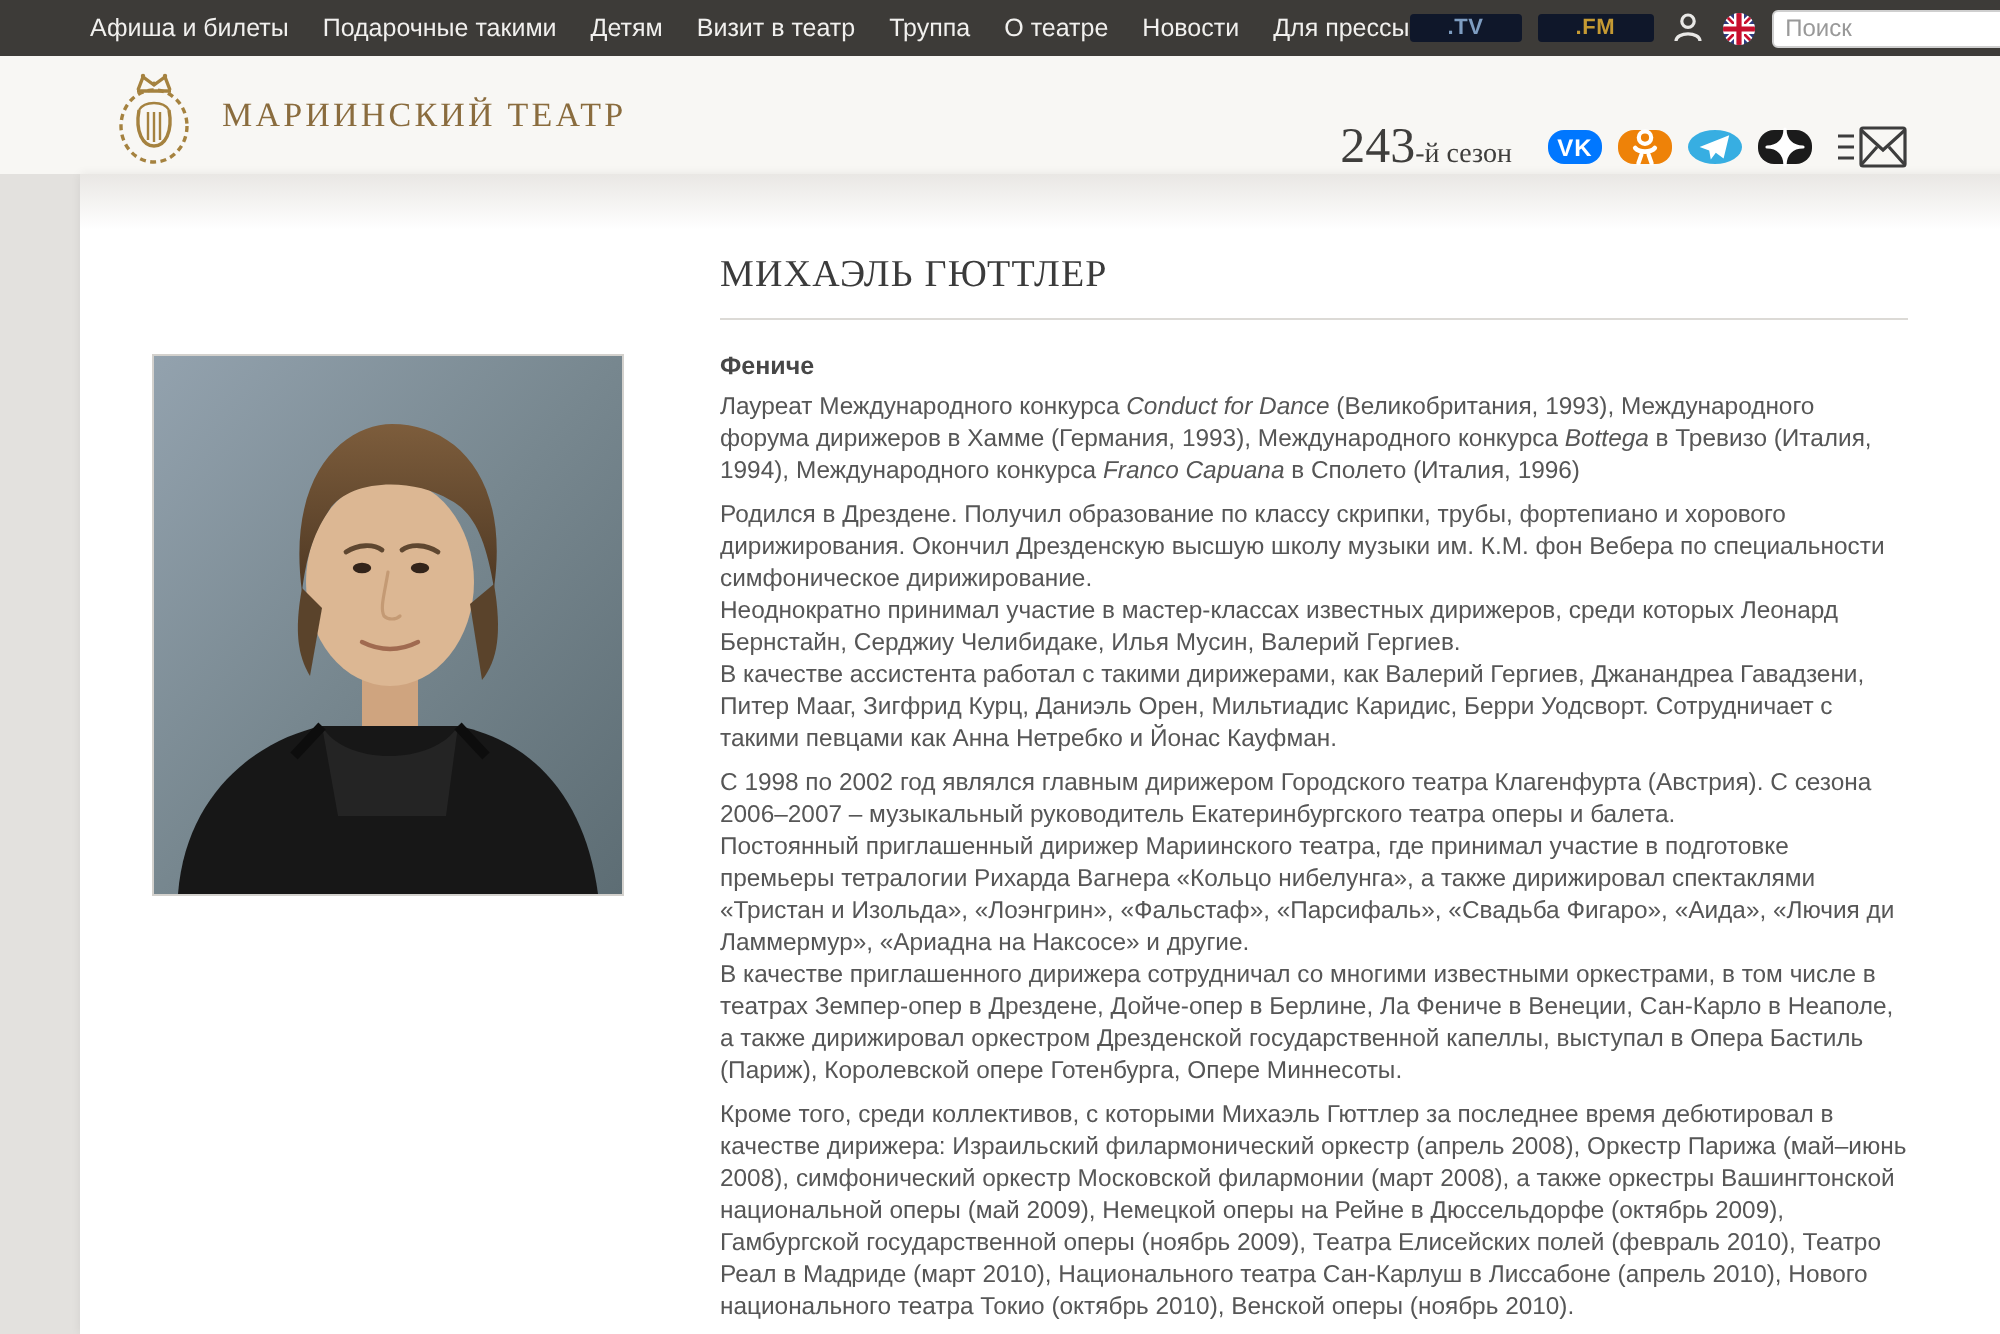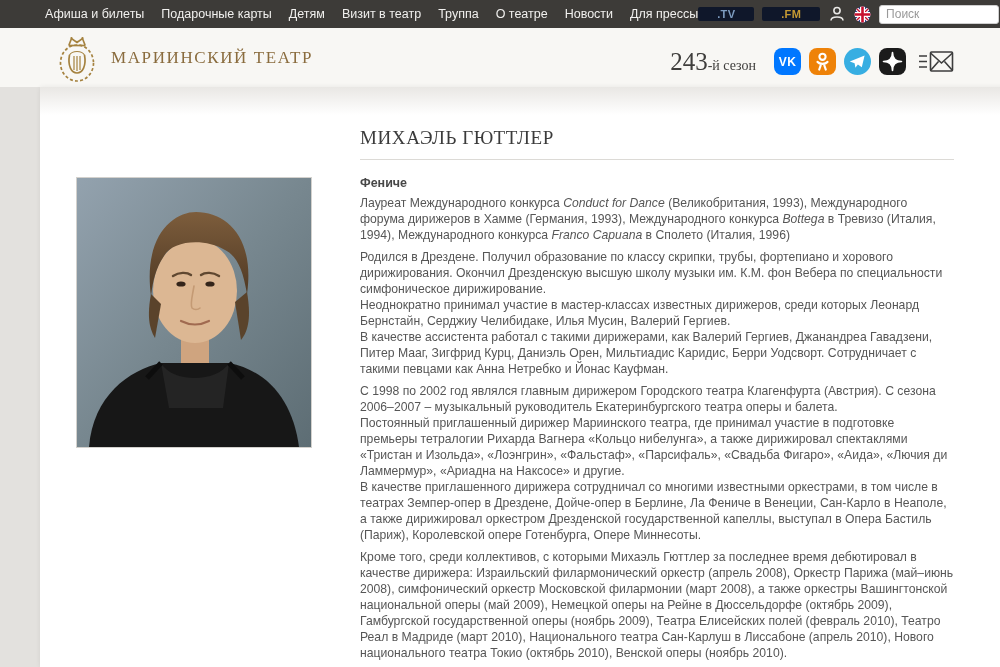--- a/index.html
+++ b/index.html
@@ -32,26 +32,26 @@
   
   .header {
     height:59px; background:#f8f7f4; position:relative;
     display:flex; align-items:center;
   }
   .brand { display:flex; align-items:center; gap:11px; margin-left:54px; cursor:pointer; }
   .brand-title {
     font-family:"Liberation Serif", serif; font-size:17px;
     letter-spacing:1.6px; color:#8a6c3e;
   }
-  .header-right { position:absolute; right:46px; top:4px; height:100%; display:flex; align-items:center; gap:8px; }
+  .header-right { position:absolute; right:46px; top:16px; height:100%; display:flex; align-items:center; gap:8px; }
   .season { font-family:"Liberation Serif", serif; color:#3f3e3c; margin-right:10px; white-space:nowrap; }
   .season-num { font-size:25px; }
   .season-suffix { font-size:14px; }
   .icon-sq {
-    width:27px; height:27px; border-radius:8px;
+    width:27px; height:17px; border-radius:8px;
     display:flex; align-items:center; justify-content:center; cursor:pointer;
   }
   .icon-vk { background:#0077ff; color:#fff; font-size:12px; font-weight:bold; letter-spacing:.5px; }
   .icon-ok { background:#ee8208; }
   .icon-tg { background:#37aee2; border-radius:50%; }
   .icon-zen { background:#1b1b1b; }
   .icon-news { margin-left:4px; }
   
   .content {
     margin-left:40px; width:985px; height:580px;
@@ -76,21 +76,21 @@
     font-size:12.2px; line-height:16px; color:#565656; margin:0 0 6px 0;
   }
   .bio-text p.bio i { font-style:italic; }
 </style>
 </head>
 <body>
 
 <div class="topbar">
   <nav class="topnav">
       <a href="#">Афиша и билеты</a>
-      <a href="#">Подарочные карты</a>
+      <a href="#">Подарочные такими</a>
       <a href="#">Детям</a>
       <a href="#">Визит в театр</a>
       <a href="#">Труппа</a>
       <a href="#">О театре</a>
       <a href="#">Новости</a>
       <a href="#">Для прессы</a>
     </nav>
   <div class="topbar-right">
     <span class="media-chip chip-tv">.TV</span>
     <span class="media-chip chip-fm">.FM</span>

